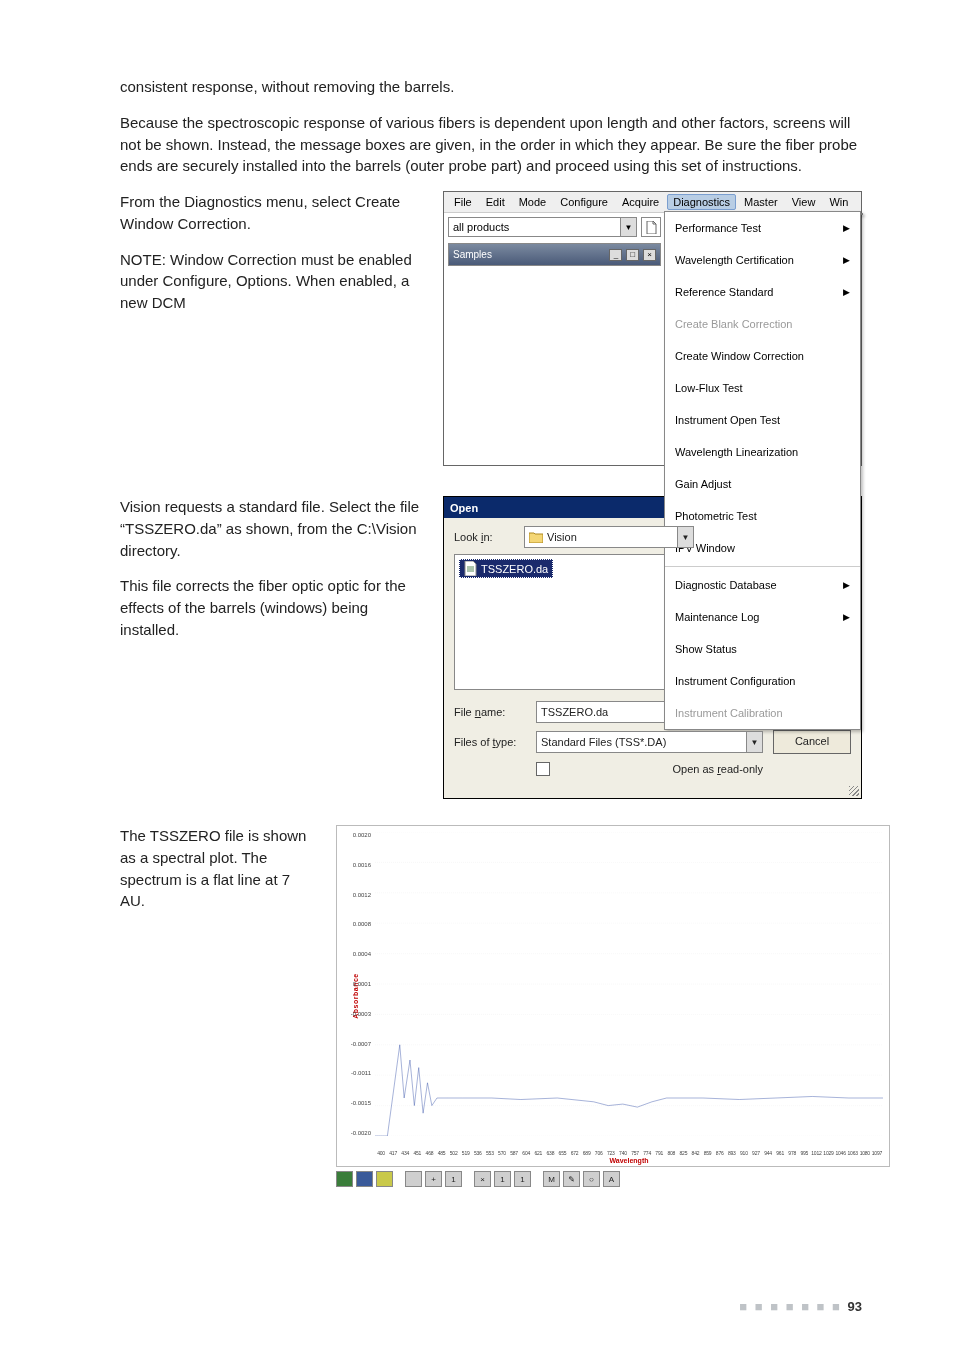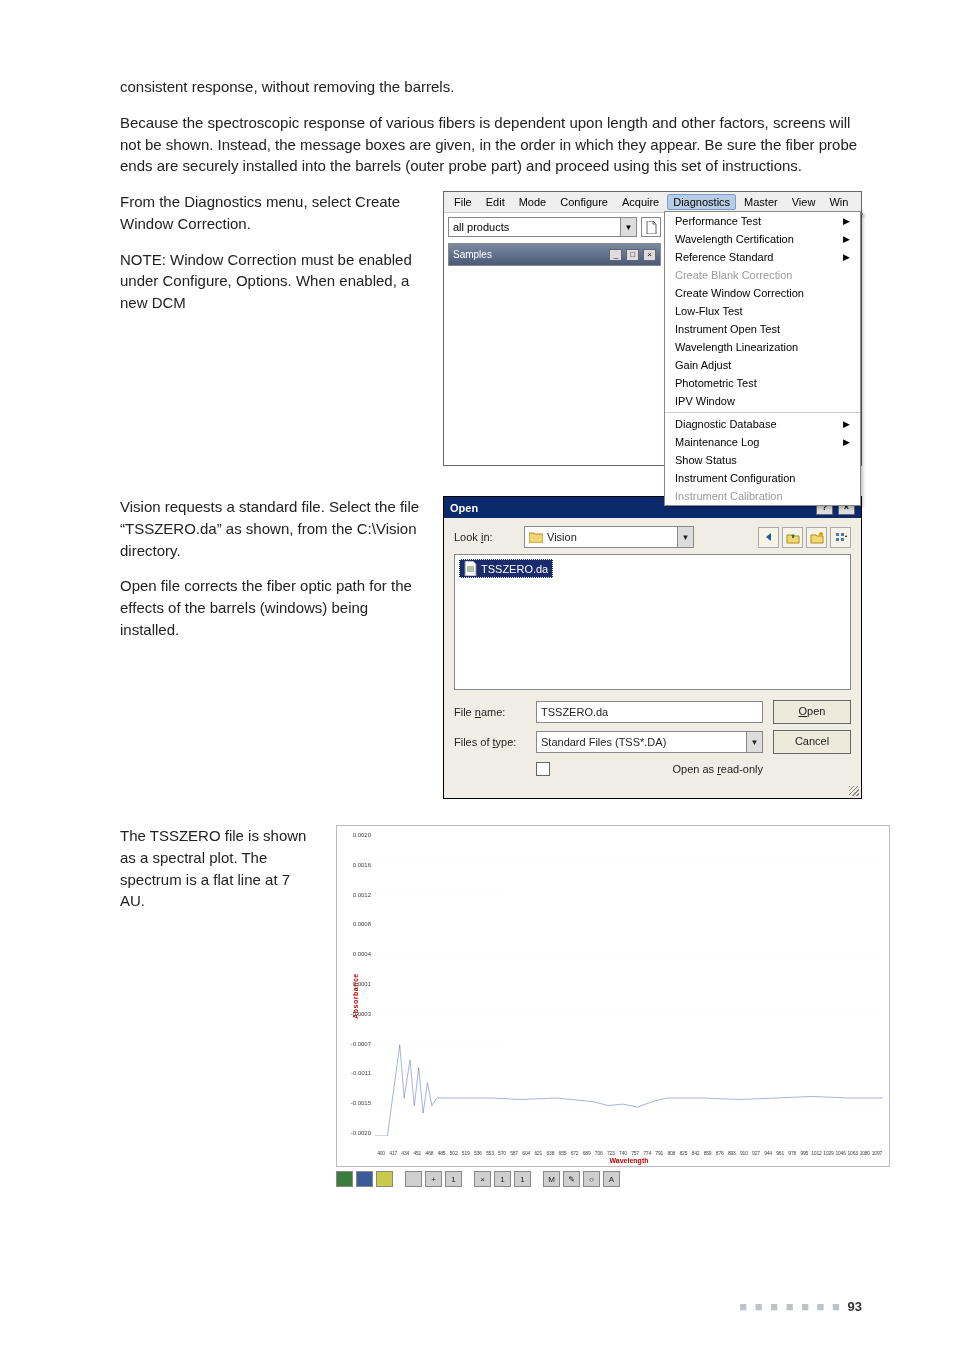--- a/index.html
+++ b/index.html
@@ -39,21 +39,21 @@
   .newicon{width:18px;height:18px;border:1px solid #888;background:#fff;display:flex;align-items:center;justify-content:center;}
   .newicon svg{width:11px;height:13px;display:block;}
   .inner-window{margin:2px 4px;border:1px solid #888;}
   .inner-title{background:linear-gradient(#7b8aa0,#4a5a78);color:#fff;font-size:10px;padding:4px 4px;display:flex;align-items:center;justify-content:space-between;}
   .win-ctrls span{display:inline-block;width:11px;height:10px;background:#ddd;border:1px solid #666;font-size:8px;line-height:9px;text-align:center;margin-left:1px;color:#000;}
   .sample-block{padding:6px;}
   .spectra-title{background:linear-gradient(#144a9e,#0a2a6b);color:#fff;font-weight:bold;font-size:11px;padding:2px 6px;display:flex;align-items:center;gap:4px;}
   .spectra-icon{width:12px;height:12px;display:inline-block;}
   .sample-btn{margin:6px;padding:2px 8px;background:#e8e4d8;border:1px solid #888;font-size:11px;}
   .dropdown{width:195px;background:#fff;border:1px solid #888;box-shadow:2px 2px 3px rgba(0,0,0,.25);}
-  .dropdown .item{padding:3px 10px;display:flex;align-items:center;justify-content:space-between;white-space:nowrap;}
+  .dropdown .item{padding:10px 10px;display:flex;align-items:center;justify-content:space-between;white-space:nowrap;}
   .dropdown .item.disabled{color:#9a9a9a;}
   .dropdown .sep{height:0;border-top:1px solid #ccc;margin:2px 0;}
   .arrow-sub{font-size:9px;color:#000;}
 
   
   .open-dialog{width:417px;border:1px solid var(--dialog-border);font-family:Tahoma,Arial,sans-serif;font-size:11px;background:var(--dialog-bg);}
   .dlg-title{background:var(--titlebar);color:#fff;font-weight:bold;padding:3px 6px;display:flex;justify-content:space-between;align-items:center;}
   .dlg-title .ctrls span{display:inline-block;width:15px;height:13px;background:#ddd;border:1px solid #666;text-align:center;font-size:9px;line-height:12px;margin-left:2px;color:#000;}
   .dlg-body{padding:8px 10px;}
   .dlg-row{display:flex;align-items:center;gap:6px;margin-bottom:6px;}
@@ -227,21 +227,21 @@
             </div>
           </div>
         </div>
 
   </div>
 </div>
 
 <div class="two-col" style="margin-top:30px;">
   <div class="left-col">
     <p>Vision requests a standard file. Select the file “TSSZERO.da” as shown, from the C:\Vision directory.</p>
-    <p>Open file corrects the fiber optic path for the effects of the barrels (windows) being installed.</p>
+    <p>This file corrects the fiber optic optic for the effects of the barrels (windows) being installed.</p>
   </div>
   <div class="right-col">
     <div class="open-dialog">
       <div class="dlg-title">
         <span>Open</span>
         <span class="ctrls">
           <span>?</span>
           <span>×</span>
         </span>
       </div>

